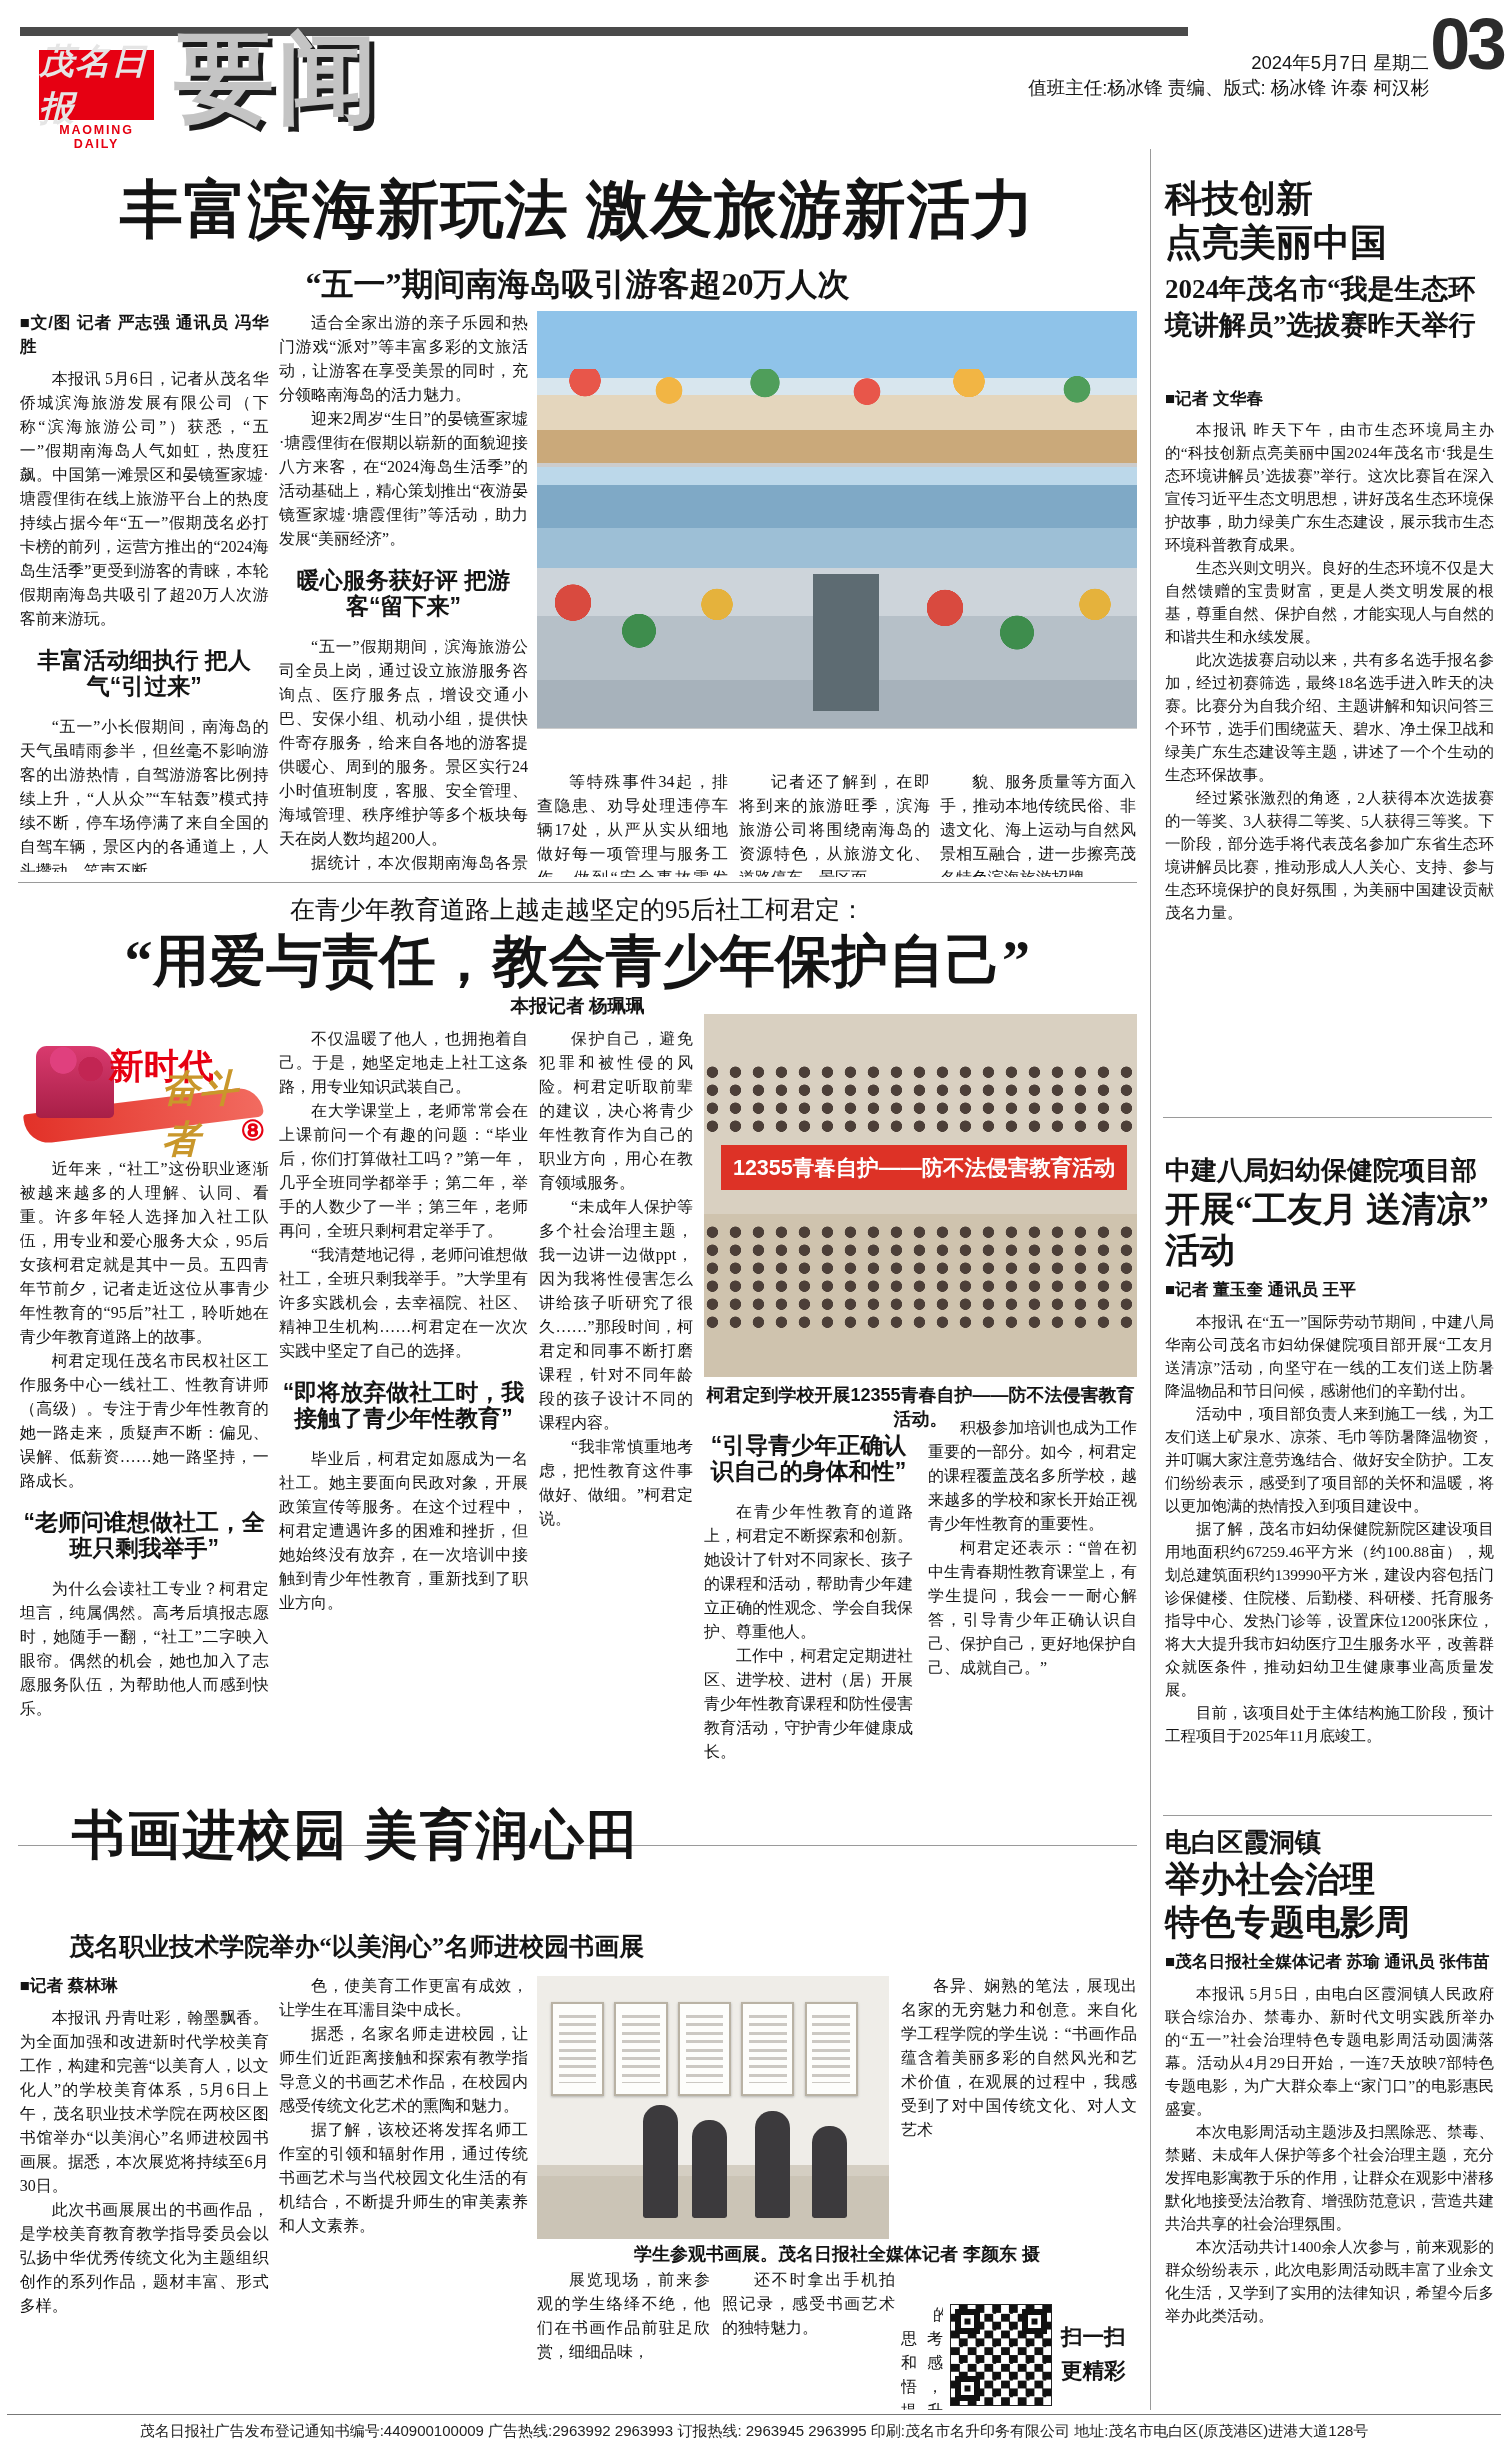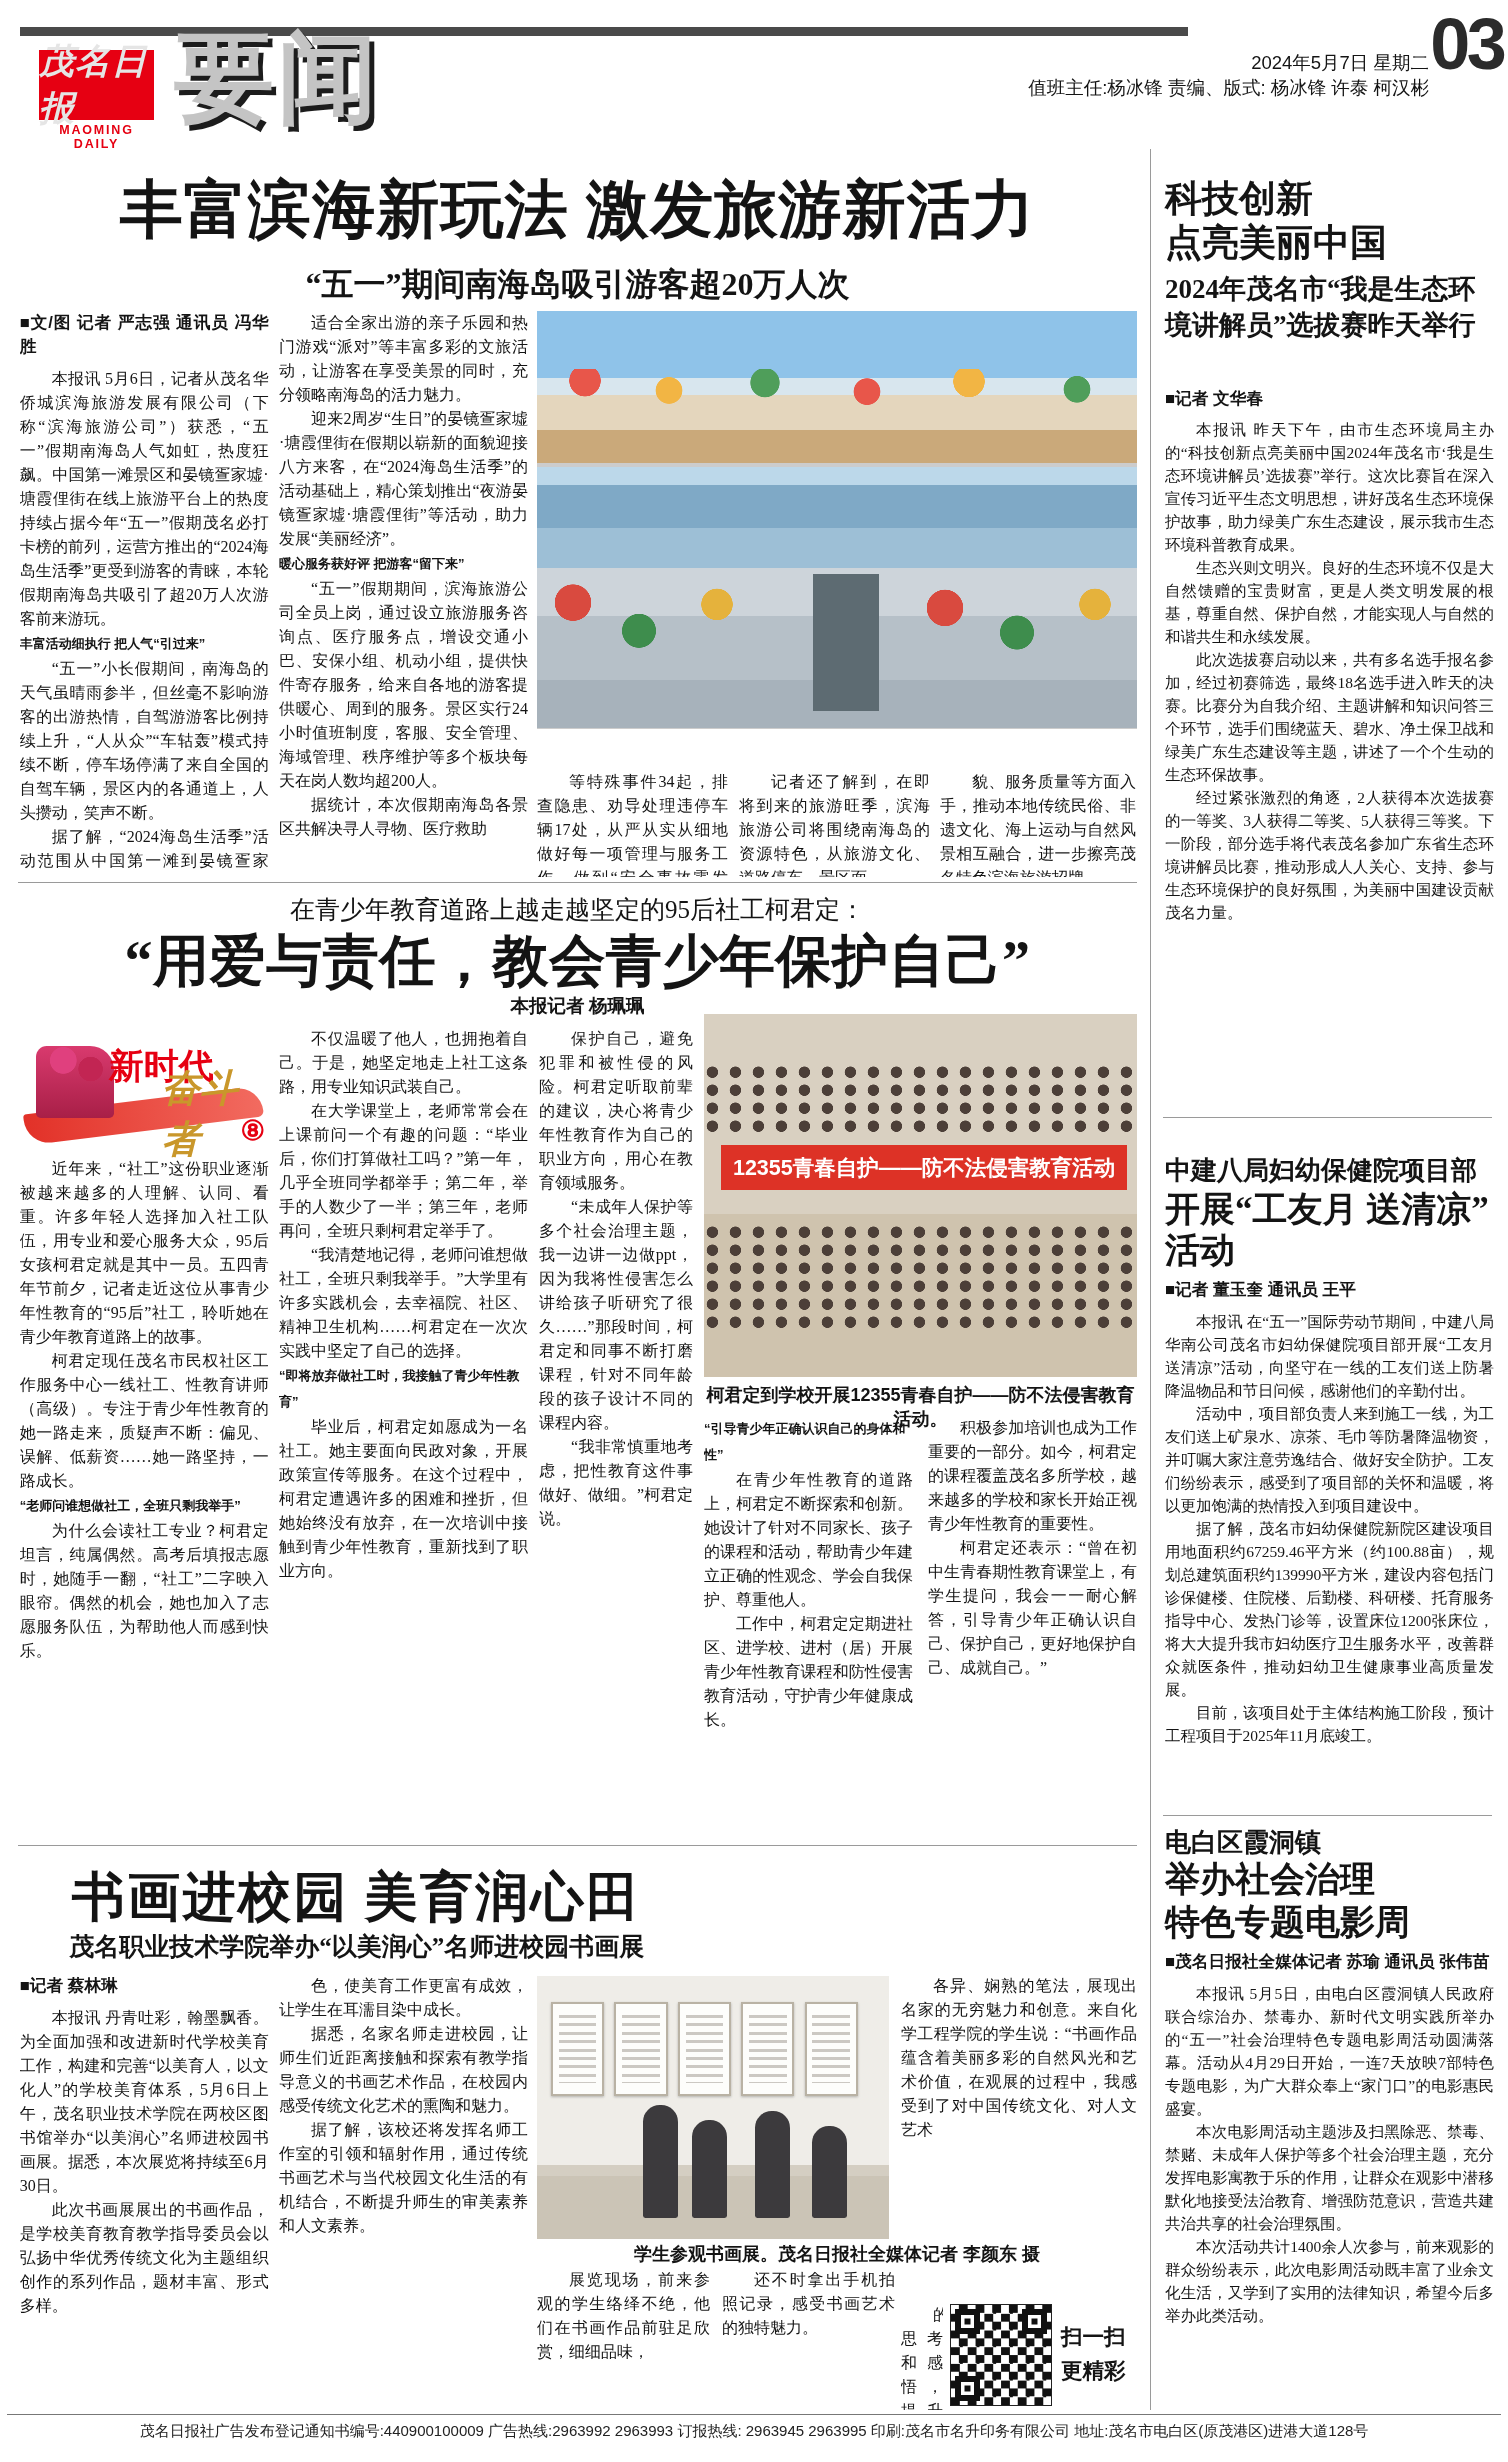--- a/index.html
+++ b/index.html
@@ -22,27 +22,27 @@
   
   .hline{background:#9a9a9a;height:1.2px;}
   .vline{background:#9a9a9a;width:1.2px;}
   
   .lead-hl{left:18px;top:176px;width:1119px;text-align:center;font-size:63px;font-weight:900;
            letter-spacing:1.2px;line-height:1.1;}
   .lead-sub{left:18px;top:263px;width:1119px;text-align:center;font-size:32px;font-weight:700;}
   .feat-kicker{left:18px;top:893px;width:1119px;text-align:center;font-size:25px;}
   .feat-hl{left:18px;top:924px;width:1119px;text-align:center;font-size:56px;font-weight:900;letter-spacing:0.6px;}
   .feat-by{left:18px;top:993px;width:1119px;text-align:center;font-size:18.5px;font-weight:bold;}
-  .art-hl{left:19.7px;top:1862px;width:674px;text-align:center;font-size:53px;font-weight:900;letter-spacing:2.4px;}
+  .art-hl{left:19.7px;top:1800px;width:674px;text-align:center;font-size:53px;font-weight:900;letter-spacing:2.4px;}
   .art-sub{left:19.7px;top:1930px;width:674px;text-align:center;font-size:25px;font-weight:700;}
   
   .col{position:absolute;text-align:justify;overflow:hidden;font-size:16px;line-height:24px;}
   .col p{margin:0;text-indent:2em;}
-  .col-sub{font-weight:bold;text-align:left;text-indent:0;font-size:13px;line-height:26px;
-           margin:0 0;font-family:"Liberation Sans","DejaVu Sans",sans-serif;}
+  .col-sub{font-weight:bold;text-align:center;text-indent:0;font-size:23px;line-height:26px;
+           margin:16px 0;font-family:"Liberation Sans","DejaVu Sans",sans-serif;}
   .byline{font-family:"Liberation Sans","DejaVu Sans",sans-serif;font-weight:bold;font-size:16.7px;
           margin-bottom:8.4px;}
   .caption{position:absolute;text-align:center;font-family:"Liberation Sans","DejaVu Sans",sans-serif;
            font-weight:bold;font-size:18px;}
   
   .rail-t1{font-size:37px;font-weight:900;line-height:1.15;}
   .rail-t2{font-size:35px;font-weight:900;line-height:1.2;}
   .rail-k{font-size:26px;font-weight:700;line-height:1.25;}
   .rail-sub{font-size:27px;font-weight:700;line-height:1.35;}
   .rail-by{font-family:"Liberation Sans","DejaVu Sans",sans-serif;font-weight:bold;font-size:16.7px;}

